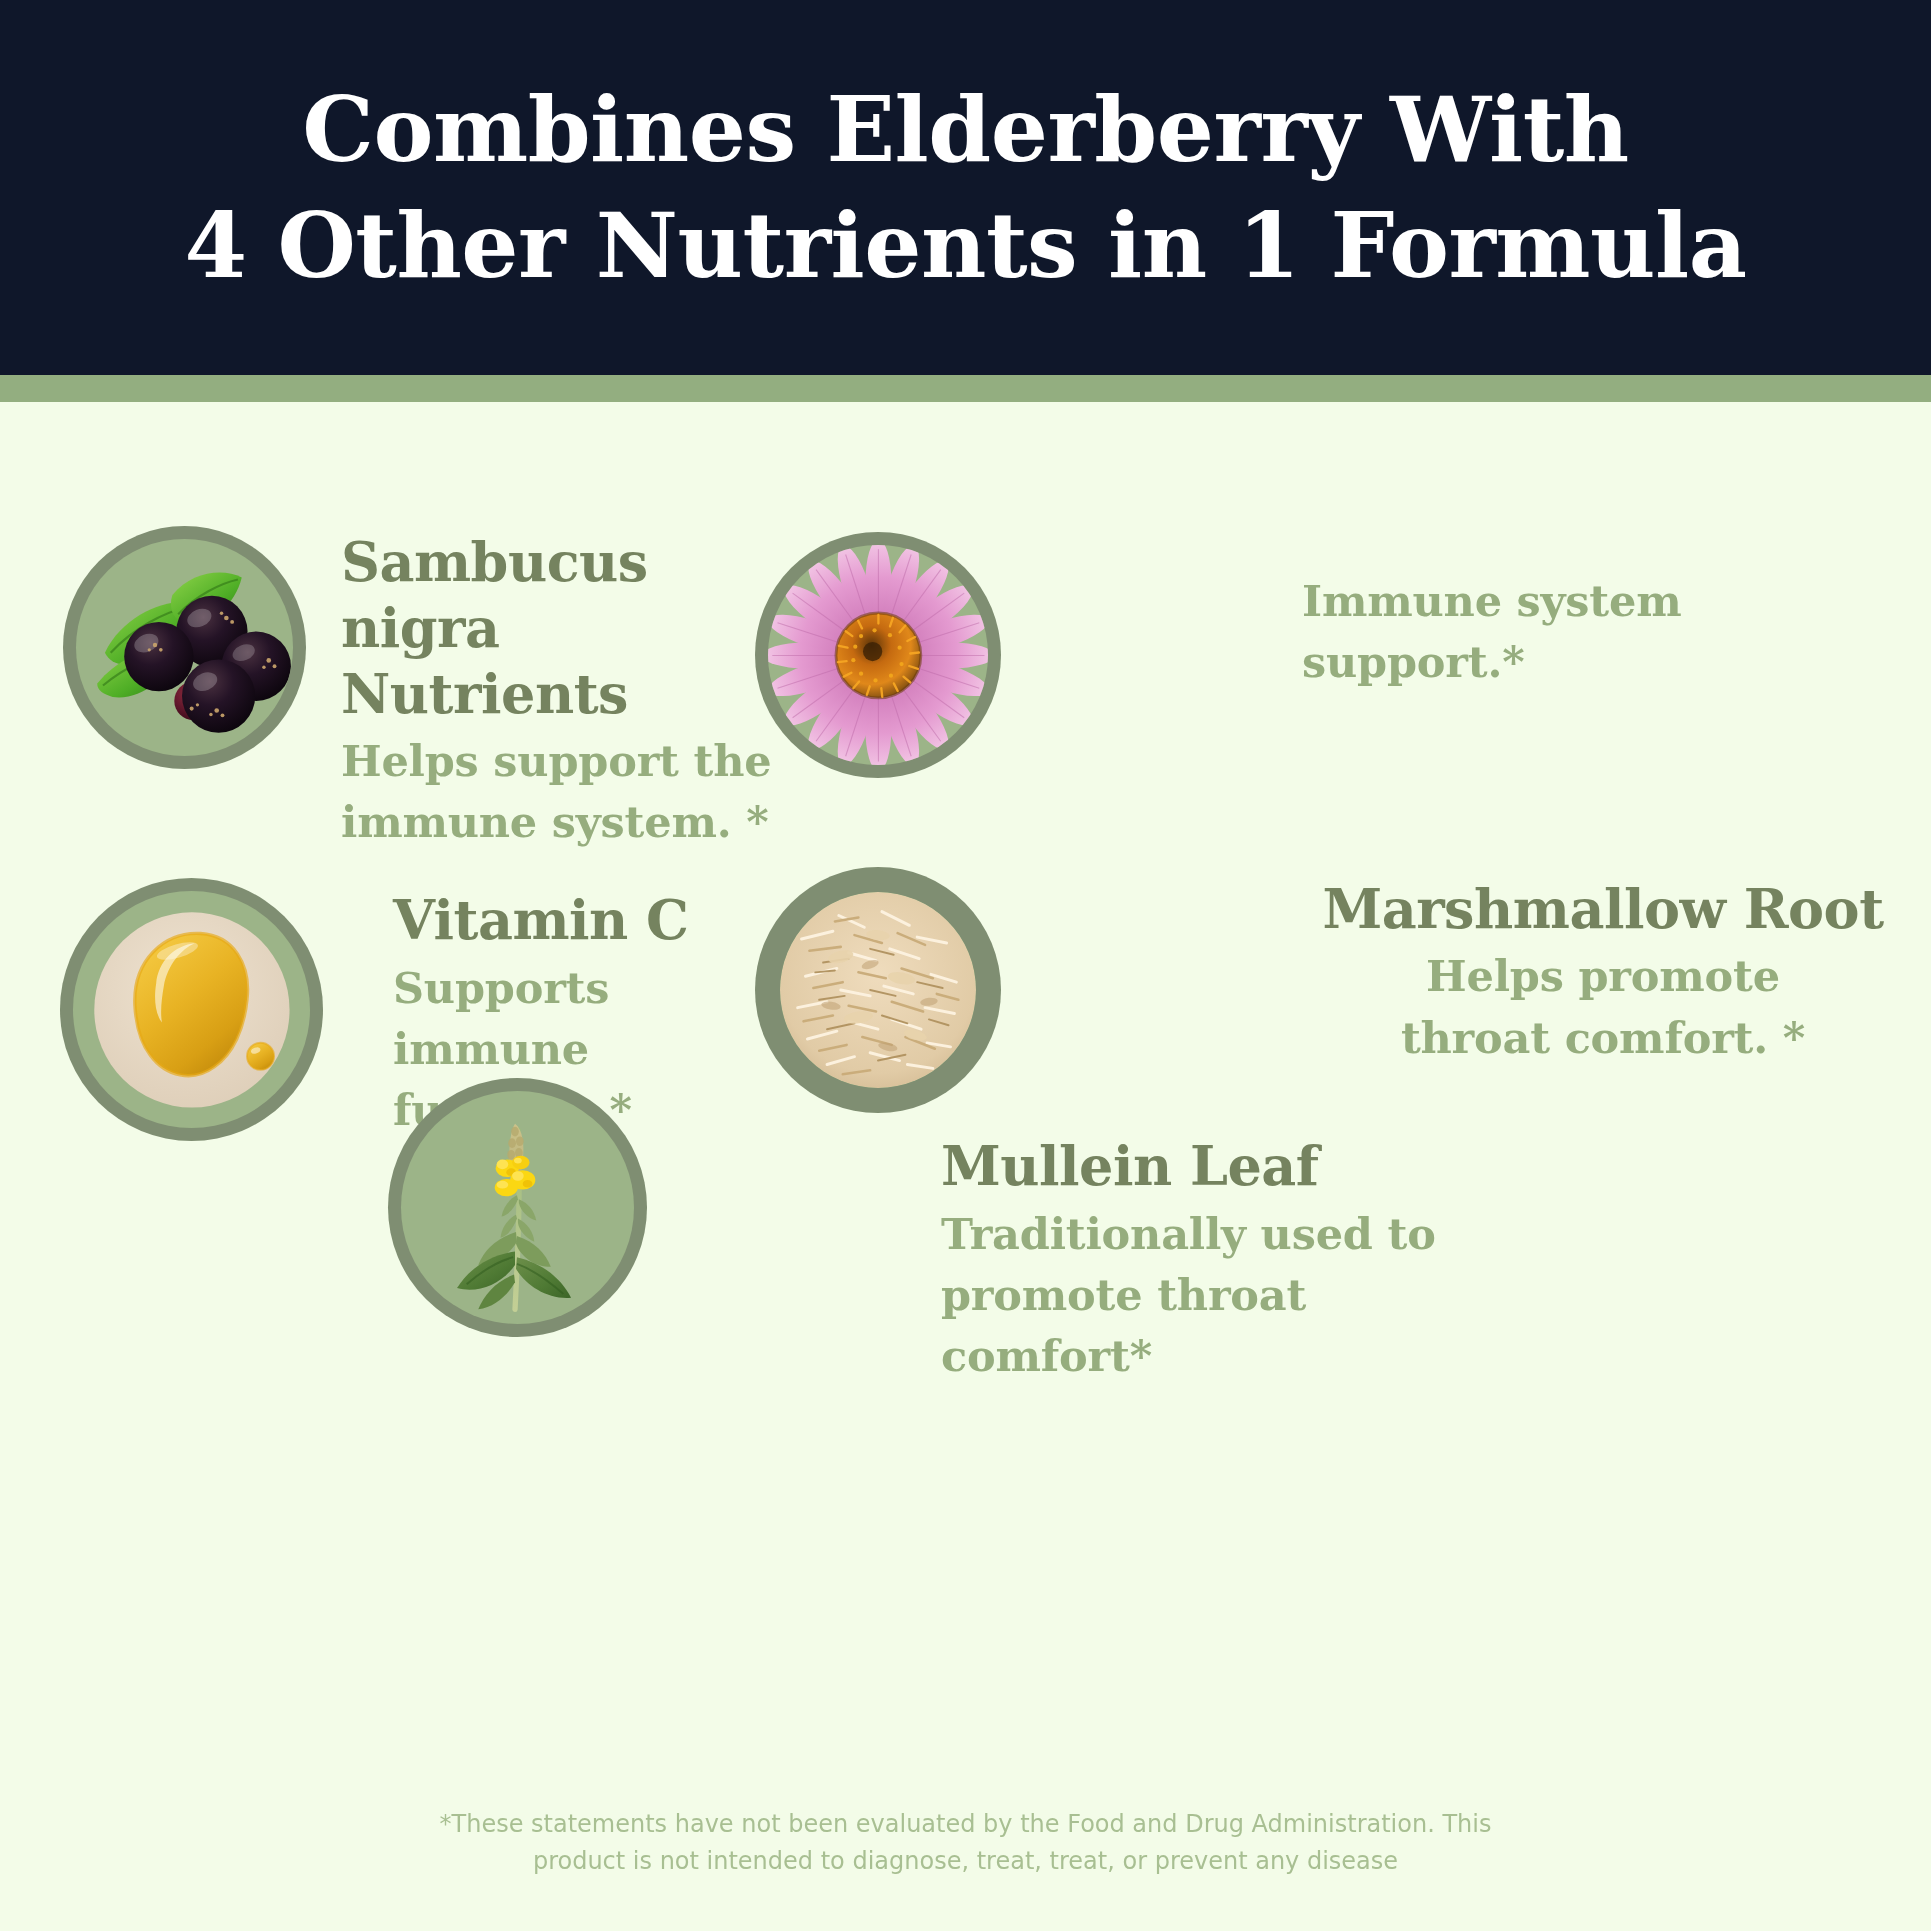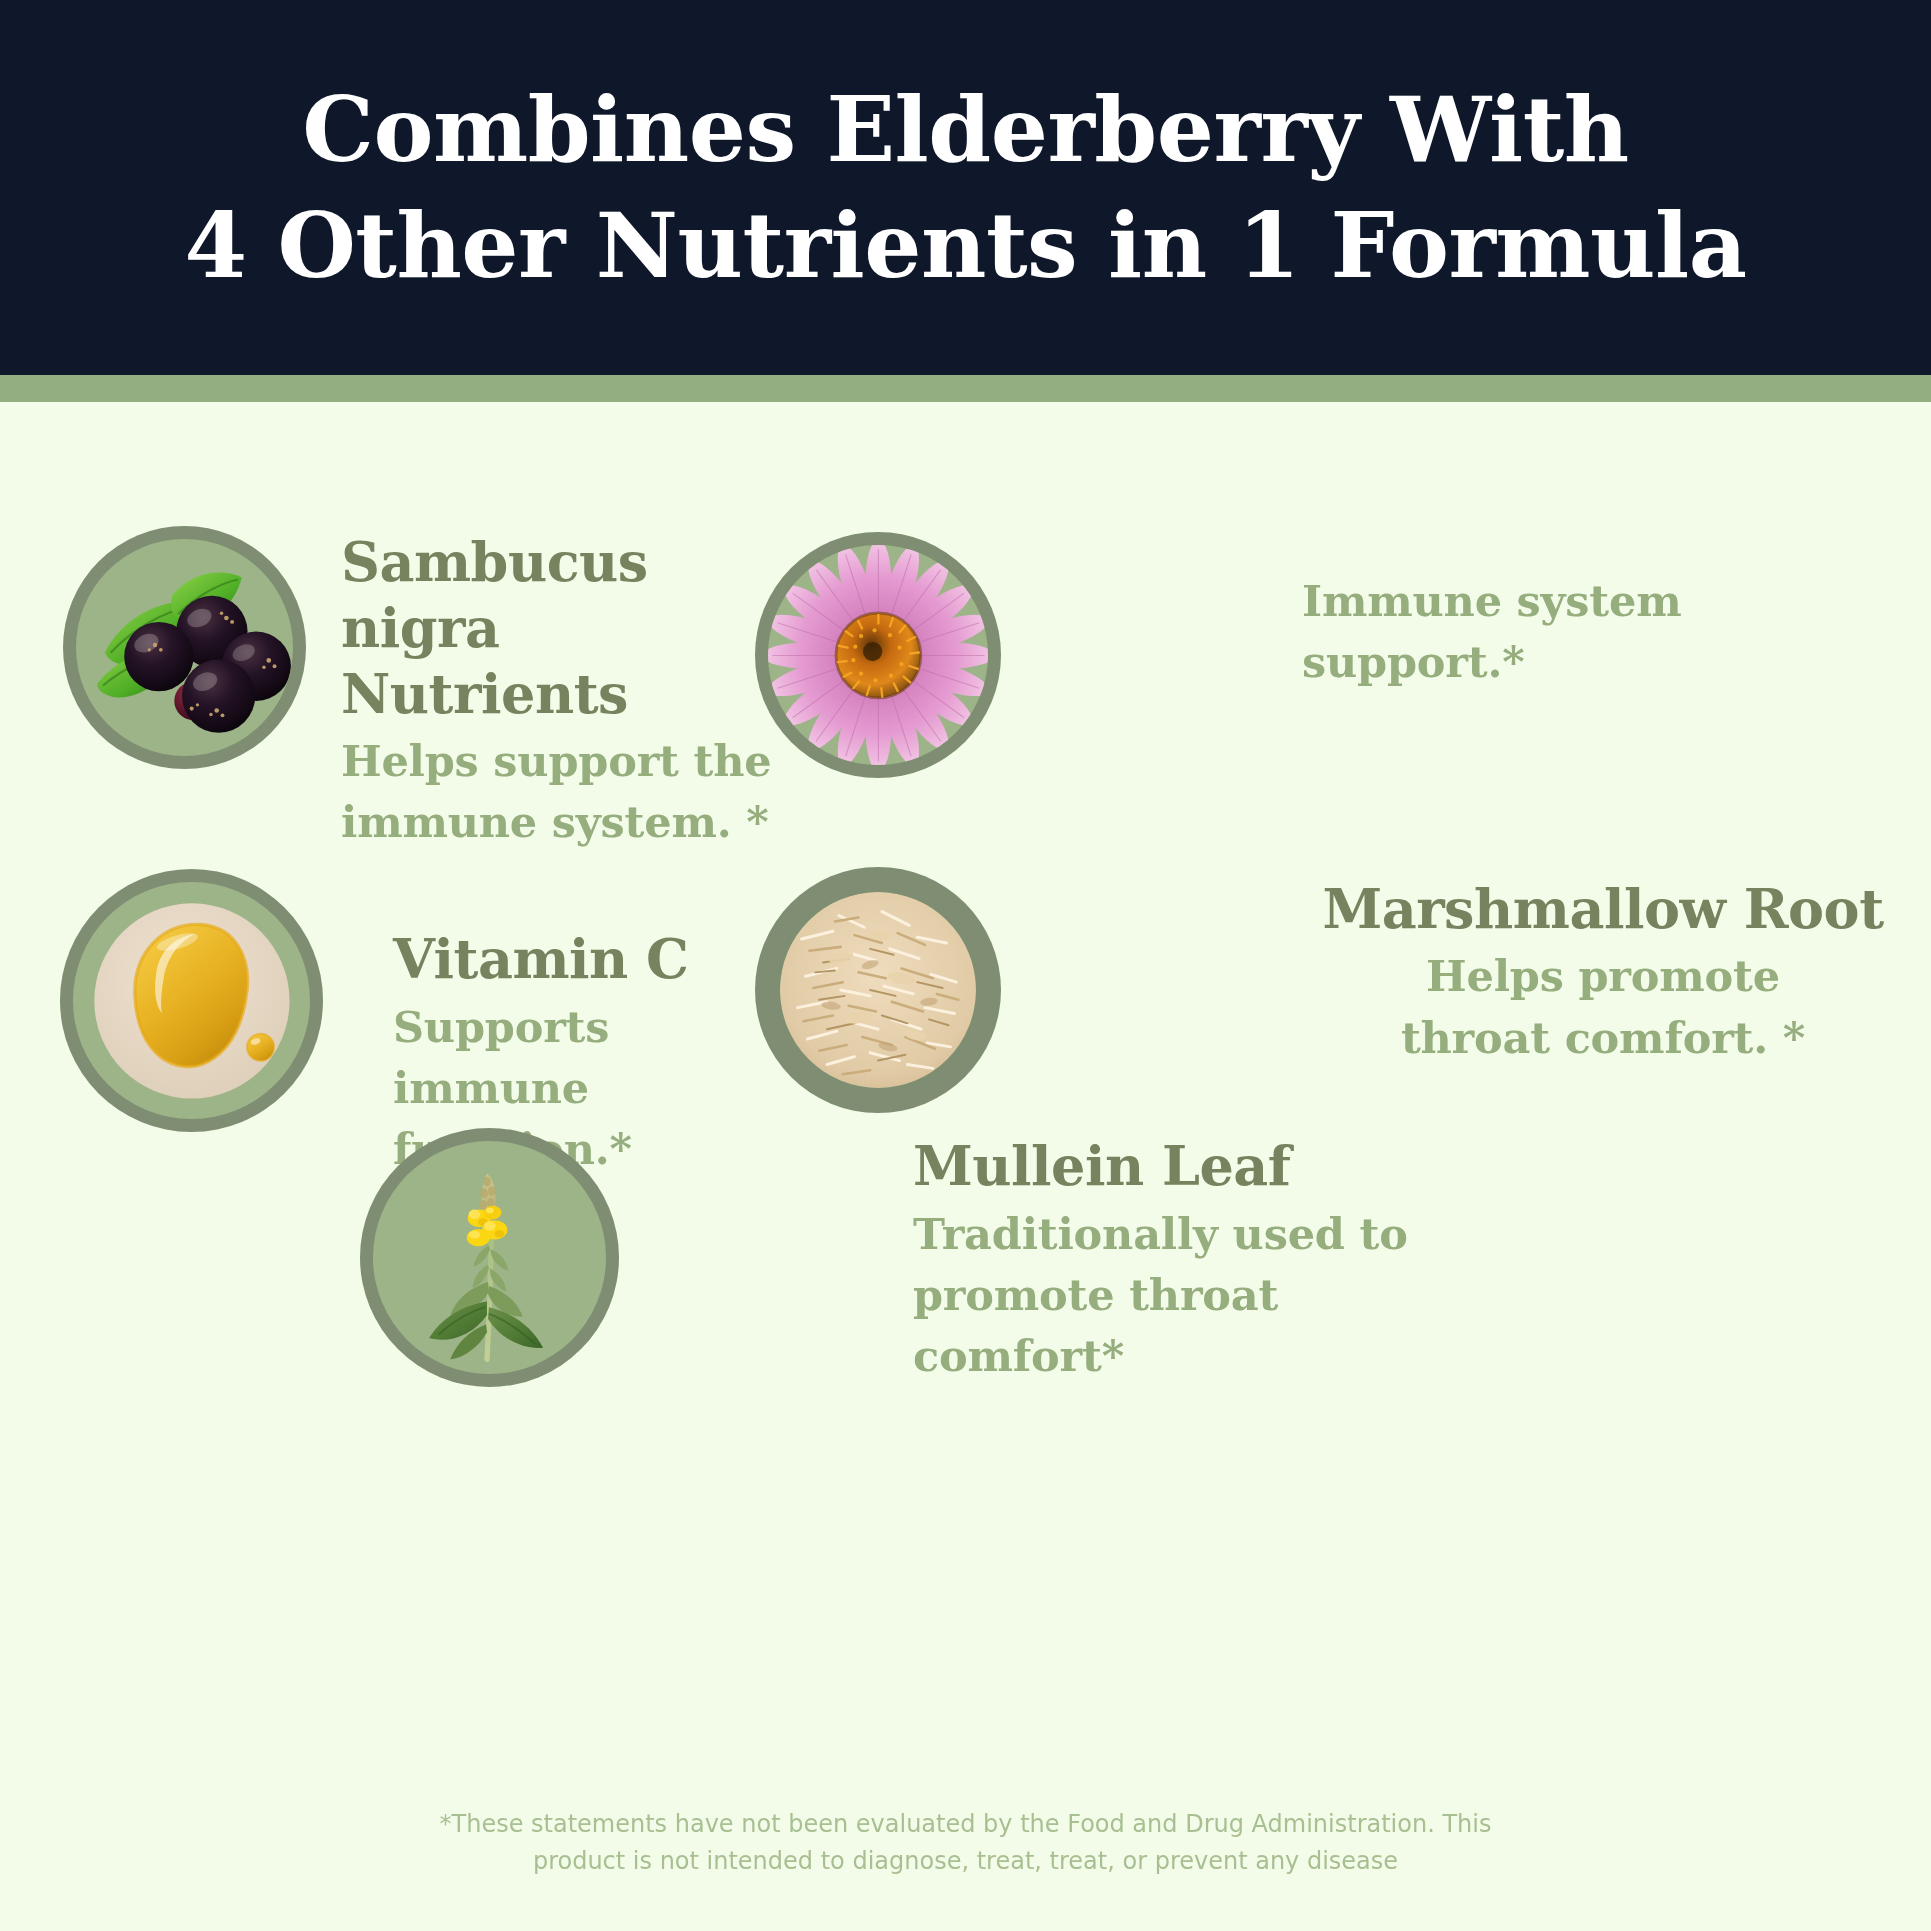--- a/index.html
+++ b/index.html
@@ -316,21 +316,21 @@
       </div>
     </div>
     <div class="card-text" style="margin-left:301px; width:541px; padding-top:35px;">
       <div class="card-desc">
         <div>Immune system</div>
         <div>support.*</div>
       </div>
     </div>
   </div>
 
-  <div class="card" style="left:60px; top:467px; width:714px;">
+  <div class="card" style="left:60px; top:428px; width:714px;align-items:flex-end;">
     <div class="medallion" style="width:263px; height:263px;">
       <div class="medallion-inner">
         <svg class="art" viewBox="0 0 246 246">
           <defs>
             <linearGradient id="vcdrop" x1="25%" y1="10%" x2="80%" y2="95%">
               <stop offset="0%" stop-color="#f2c53c"></stop>
               <stop offset="40%" stop-color="#e8b324"></stop>
               <stop offset="78%" stop-color="#d89f14"></stop>
               <stop offset="100%" stop-color="#c48c0c"></stop>
             </linearGradient>
@@ -453,21 +453,21 @@
       <div class="card-title">
         <div>Marshmallow Root</div>
       </div>
       <div class="card-desc">
         <div>Helps promote</div>
         <div>throat comfort. *</div>
       </div>
     </div>
   </div>
 
-  <div class="card" style="left:360px; top:676px; width:1159px;align-items:flex-end;">
+  <div class="card" style="left:388px; top:676px; width:1159px;">
     <div class="medallion" style="width:259px; height:259px;">
       <div class="medallion-inner">
         <svg class="art" viewBox="0 0 242 242">
           <defs>
             <linearGradient id="mstem" x1="0%" y1="0%" x2="0%" y2="100%">
               <stop offset="0%" stop-color="#9db97c"></stop>
               <stop offset="100%" stop-color="#c3cf95"></stop>
             </linearGradient>
             <linearGradient id="mleaf" x1="0%" y1="0%" x2="100%" y2="100%">
               <stop offset="0%" stop-color="#6d8f4a"></stop>

